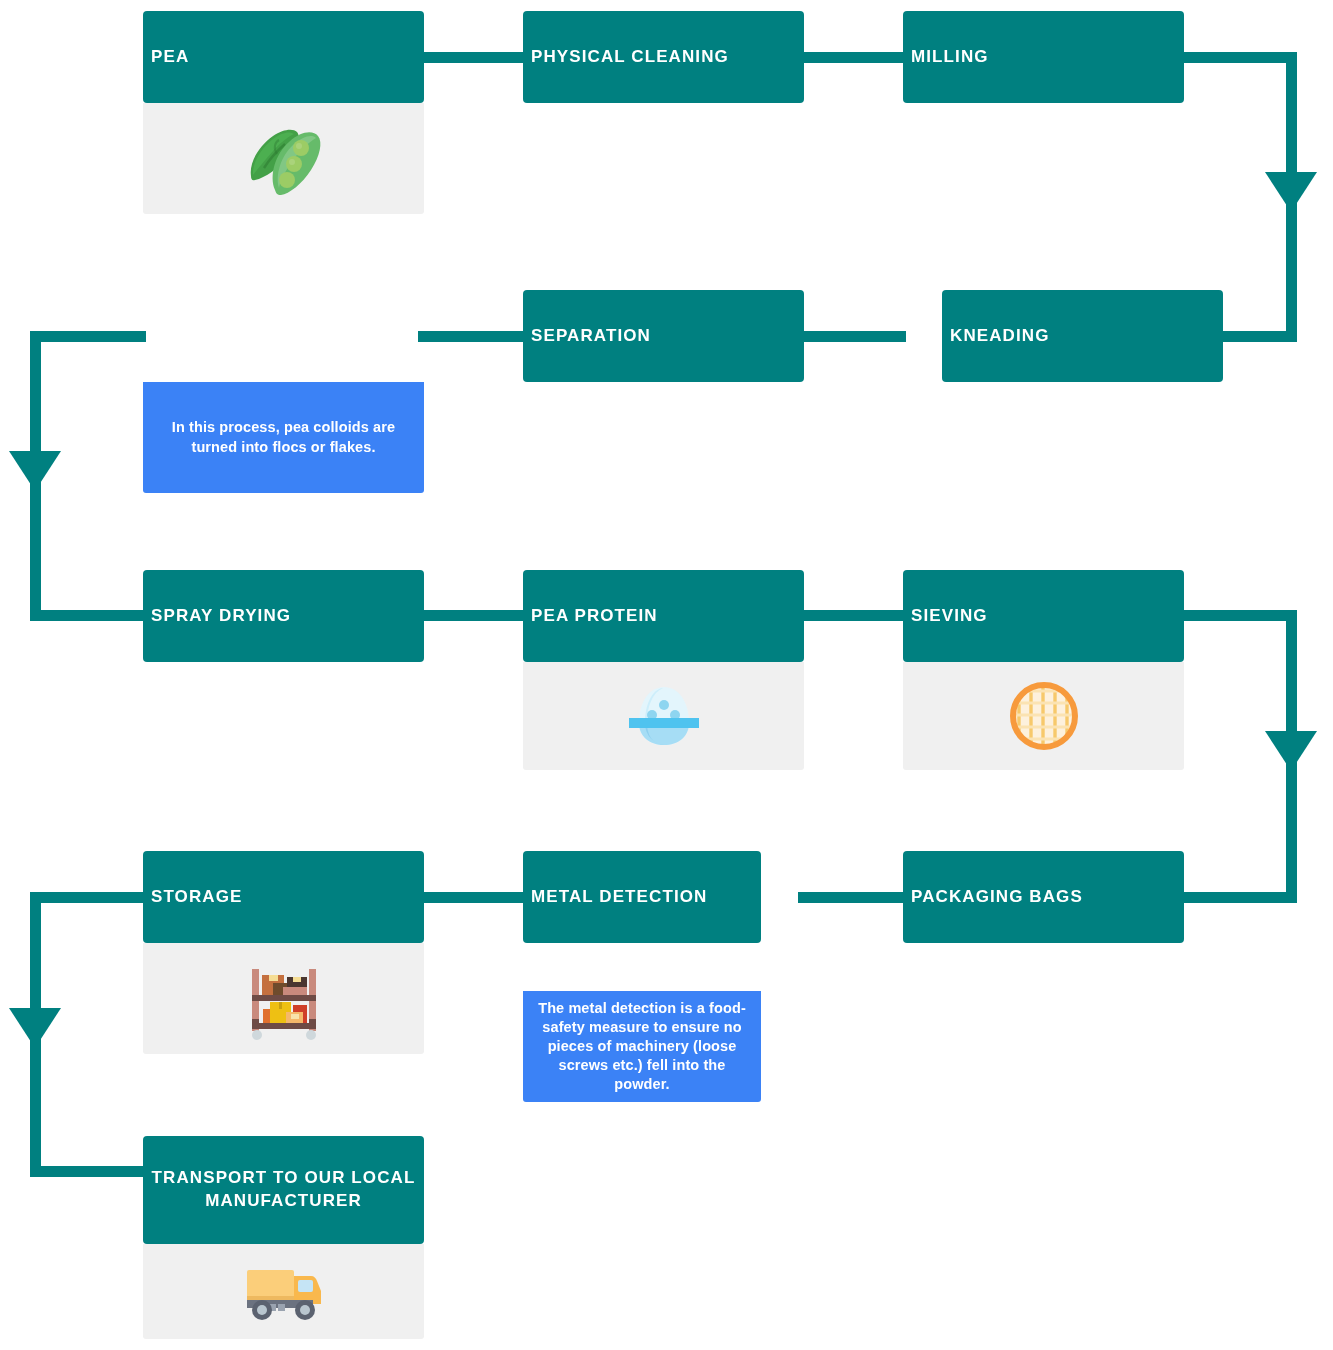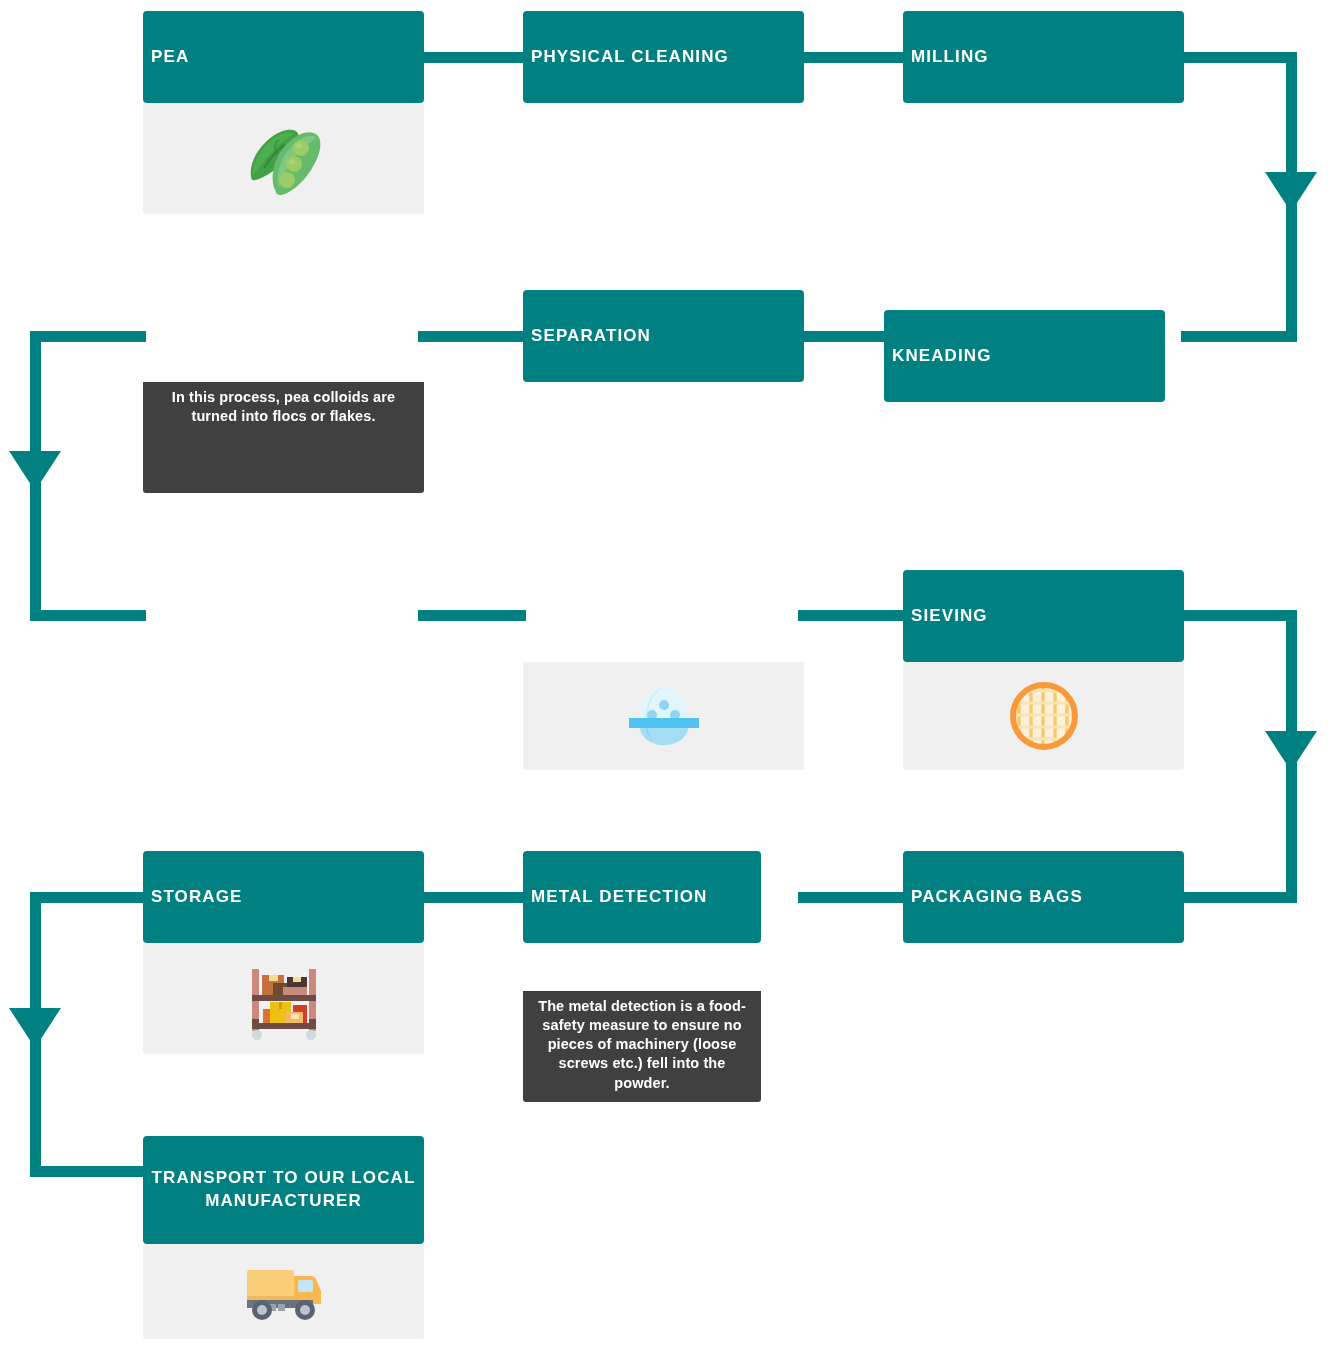--- a/index.html
+++ b/index.html
@@ -54,23 +54,23 @@
     background: #f0f0f0;
     display: flex;
     align-items: center;
     justify-content: center;
     border-radius: 0 0 3px 3px;
   }
   .node-note {
     position: absolute;
     left: 0;
     width: 100%;
-    background: #404040;
+    background: #3b82f6;
     display: flex;
-    align-items: flex-start;
+    align-items: center;
     justify-content: center;
     text-align: center;
     box-sizing: border-box;
     padding: 6px 10px;
     border-radius: 0 0 3px 3px;
   }
   .node-note-text {
     color: #ffffff;
     font-size: 14.5px;
     font-weight: bold;
@@ -178,28 +178,36 @@
       <span class="node-note-text">In this process, pea colloids are turned into flocs or flakes.</span>
     </div>
   </div>
 
   <div class="node" style="left:523px; top:290px; width:281px; height:92px;">
     <div class="node-header">
       <span class="node-title">SEPARATION</span>
     </div>
   </div>
 
-  <div class="node" style="left:884px; top:290px; width:281px; height:92px;margin-top:20px;">
+  <div class="node" style="left:942px; top:290px; width:281px; height:92px;">
     <div class="node-header">
       <span class="node-title">KNEADING</span>
     </div>
   </div>
 
+  <div class="node" style="left:143px; top:570px; width:281px; height:92px;">
+    <div class="node-header">
+      <span class="node-title">SPRAY DRYING</span>
+    </div>
+  </div>
 
   <div class="node" style="left:523px; top:570px; width:281px; height:200px;">
+    <div class="node-header">
+      <span class="node-title">PEA PROTEIN</span>
+    </div>
     <div class="node-body" style="top:92px; height:108px;">
       <span class="icon-wrap">
         <svg width="86" height="70" viewBox="0 0 86 70">
           <path d="M18 42 C18 20 29 6 43 6 C57 6 68 20 68 42 C68 56 57 64 43 64 C29 64 18 56 18 42 Z" fill="#e3f5fc"></path>
           <path d="M24 42 C24 22 32 8 42 7 C31 12 26 26 26 42 C26 54 33 62 44 64 C32 64 24 55 24 42 Z" fill="#cdeefb"></path>
           <circle cx="43" cy="24" r="5" fill="#8ed5f0"></circle>
           <circle cx="31" cy="34" r="5" fill="#8ed5f0"></circle>
           <circle cx="54" cy="34" r="5" fill="#8ed5f0"></circle>
           <path d="M18 42 C18 56 29 64 43 64 C57 64 68 56 68 42 Z" fill="#a6ddf5"></path>
           <path d="M24 42 C24 55 33 63 44 64 C31 63 26 54 26 42 Z" fill="#8ecfee"></path>

